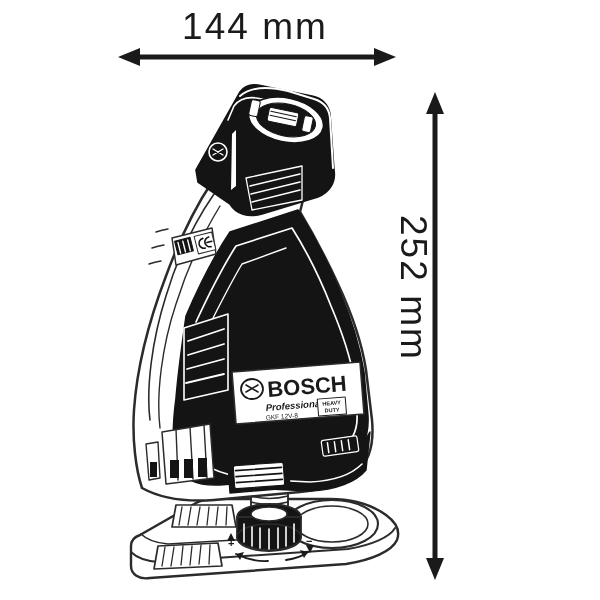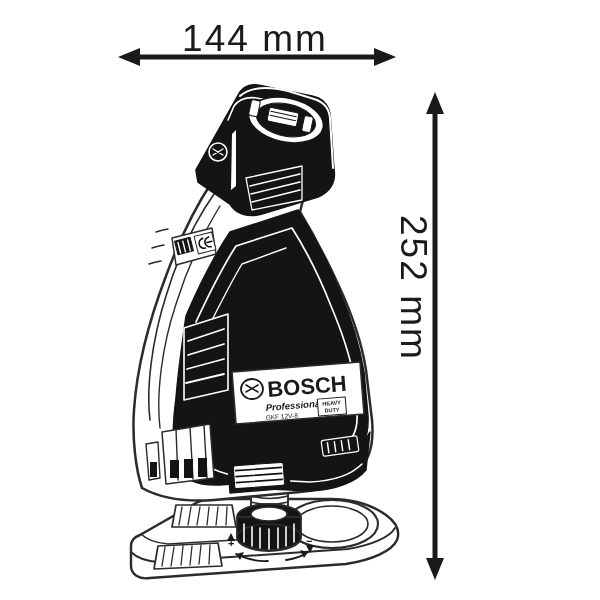--- a/index.html
+++ b/index.html
@@ -35,21 +35,20 @@
     letter-spacing: 0.055em;
     white-space: nowrap;
     line-height: 1;
   }
   #dim-width-label {
     left: 0;
     top: 8px;
     width: 510px;
     text-align: center;
     font-size: 37px;
-    margin-top: 12px;
   }
   #dim-height-label {
     left: 432px;
     top: 215px;
     font-size: 37px;
     transform: rotate(90deg);
     transform-origin: 0 0;
   }
 </style>
 </head>

